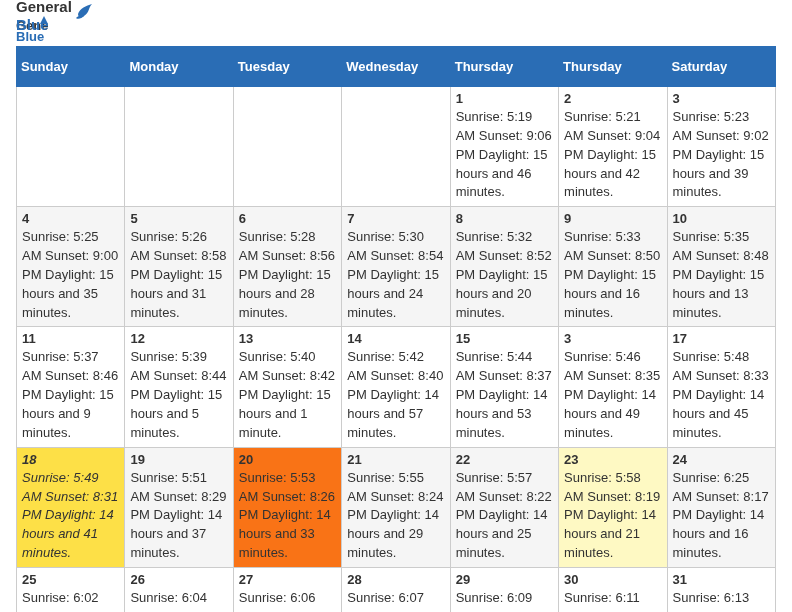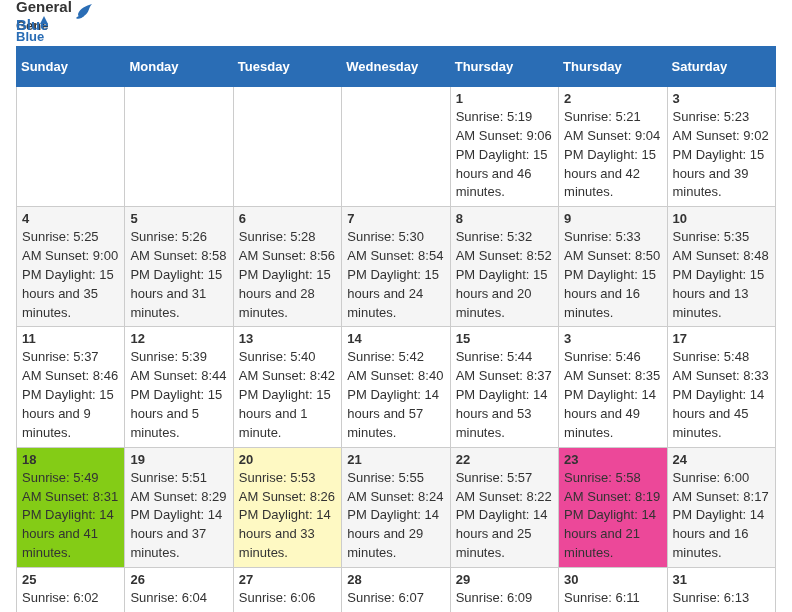--- a/index.html
+++ b/index.html
@@ -248,65 +248,65 @@
         </td>
         <td>
           <span class="day-num">17</span>
           <div class="day-info">Sunrise: 5:48 AM
 Sunset: 8:33 PM
 Daylight: 14 hours
 and 45 minutes.</div>
         </td>
       </tr>
       <tr>
-        <td style="background-color: #84cc16;">
+        <td style="background-color: #fde047; font-style: italic;">
           <span class="day-num">18</span>
           <div class="day-info">Sunrise: 5:49 AM
 Sunset: 8:31 PM
 Daylight: 14 hours
 and 41 minutes.</div>
         </td>
         <td style="background-color: rgb(245, 245, 245); margin-top: 8px;">
           <span class="day-num">19</span>
           <div class="day-info">Sunrise: 5:51 AM
 Sunset: 8:29 PM
 Daylight: 14 hours
 and 37 minutes.</div>
         </td>
-        <td style="background-color: #fef9c3;">
+        <td style="background-color: #f97316;">
           <span class="day-num">20</span>
           <div class="day-info">Sunrise: 5:53 AM
 Sunset: 8:26 PM
 Daylight: 14 hours
 and 33 minutes.</div>
         </td>
         <td style="background-color: rgb(245, 245, 245);">
           <span class="day-num">21</span>
           <div class="day-info">Sunrise: 5:55 AM
 Sunset: 8:24 PM
 Daylight: 14 hours
 and 29 minutes.</div>
         </td>
         <td style="background-color: rgb(245, 245, 245);">
           <span class="day-num">22</span>
           <div class="day-info">Sunrise: 5:57 AM
 Sunset: 8:22 PM
 Daylight: 14 hours
 and 25 minutes.</div>
         </td>
-        <td style="background-color: #ec4899; margin-left: 12px;">
+        <td style="background-color: #fef9c3; margin-left: 12px;">
           <span class="day-num">23</span>
           <div class="day-info">Sunrise: 5:58 AM
 Sunset: 8:19 PM
 Daylight: 14 hours
 and 21 minutes.</div>
         </td>
         <td style="background-color: rgb(245, 245, 245); margin-top: 48px;">
           <span class="day-num">24</span>
-          <div class="day-info">Sunrise: 6:00 AM
+          <div class="day-info">Sunrise: 6:25 AM
 Sunset: 8:17 PM
 Daylight: 14 hours
 and 16 minutes.</div>
         </td>
       </tr>
       <tr>
         <td>
           <span class="day-num">25</span>
           <div class="day-info">Sunrise: 6:02 AM
 Sunset: 8:15 PM

